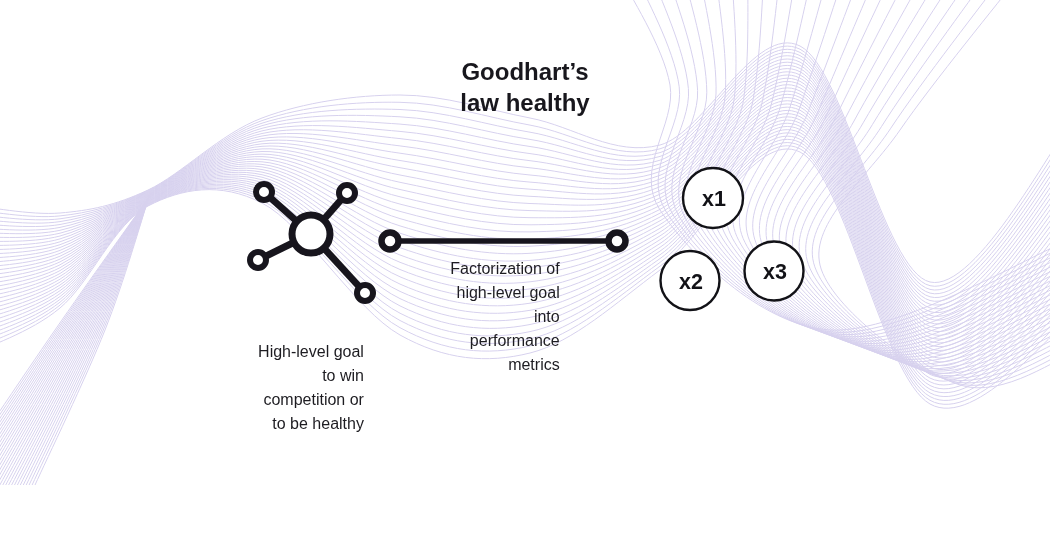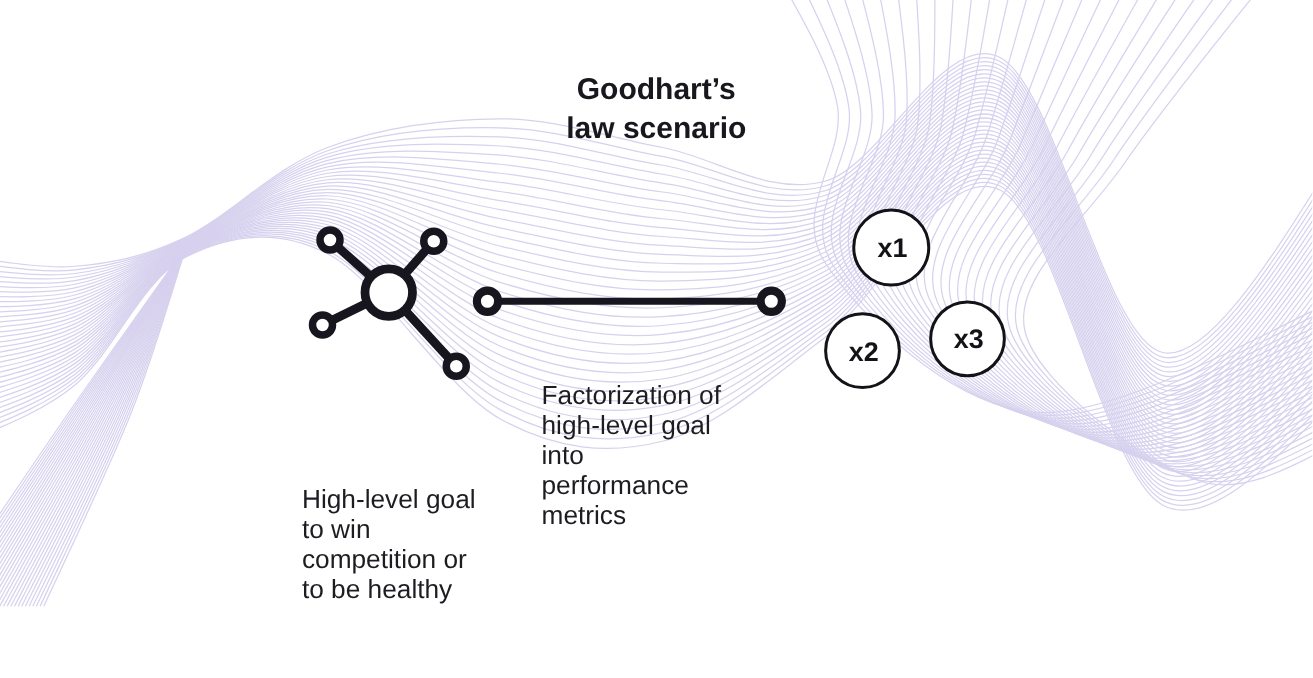--- a/index.html
+++ b/index.html
@@ -29,22 +29,22 @@
   .diagram-title{
     position:absolute;left:525px;top:56px;transform:translateX(-50%);
     font-size:24px;line-height:31px;font-weight:700;
     text-align:center;white-space:pre-line;color:#18171d;
     width:300px;margin-left:-150px;left:675px;
   }
   
   .diagram-title{left:525px;margin-left:0;width:auto;}
   .caption{
     position:absolute;transform:translateX(-50%);
-    font-size:21px;line-height:24px;font-weight:400;
-    text-align:left;white-space:pre-line;color:var(--text,#1d1c21);margin-top:48px;
+    font-size:16px;line-height:24px;font-weight:400;
+    text-align:right;white-space:pre-line;color:var(--text,#1d1c21);
   }
   .caption-goal{left:311px;top:340px;}
   .caption-factorization{left:505px;top:257px;}
   .caption-metrics{left:737px;top:339px;}
 </style>
 </head>
 <body>
 
 <div class="stage" style="--ink: #17151d; --circle: #121217; --text: #1d1c21;">
 
@@ -137,21 +137,21 @@
         <path d="M 149.0 197.0 C 140.2 219.2, 117.8 282.0, 96.4 330.0 C 74.9 378.0, 33.0 459.2, 20.3 485.0"></path>
         <path d="M 149.0 197.0 C 140.5 219.2, 119.1 282.0, 98.1 330.0 C 77.1 378.0, 35.7 459.2, 23.3 485.0"></path>
         <path d="M 149.0 197.0 C 140.8 219.2, 120.3 282.0, 99.8 330.0 C 79.4 378.0, 38.5 459.2, 26.2 485.0"></path>
         <path d="M 149.0 197.0 C 141.1 219.2, 121.5 282.0, 101.6 330.0 C 81.6 378.0, 41.2 459.2, 29.1 485.0"></path>
         <path d="M 149.0 197.0 C 141.4 219.2, 122.8 282.0, 103.3 330.0 C 83.8 378.0, 43.9 459.2, 32.1 485.0"></path>
         <path d="M 149.0 197.0 C 141.7 219.2, 124.0 282.0, 105.0 330.0 C 86.0 378.0, 46.7 459.2, 35.0 485.0"></path>
       </g>
     </svg>
 
   <div class="diagram-title">Goodhart’s
-law scenario</div>
+law healthy</div>
 
   <svg class="shapes" viewBox="0 0 1050 542">
 
     <g>
       <line class="ink" x1="311" y1="234" x2="264" y2="192" stroke-width="7"></line>
       <line class="ink" x1="311" y1="234" x2="347" y2="193" stroke-width="7"></line>
       <line class="ink" x1="311" y1="234" x2="258" y2="260" stroke-width="7"></line>
       <line class="ink" x1="311" y1="234" x2="365" y2="293" stroke-width="7"></line>
       <circle class="ink node-fill" cx="311" cy="234" r="19" stroke-width="7"></circle>
       <circle class="ink node-fill" cx="264" cy="192" r="8" stroke-width="6"></circle>

